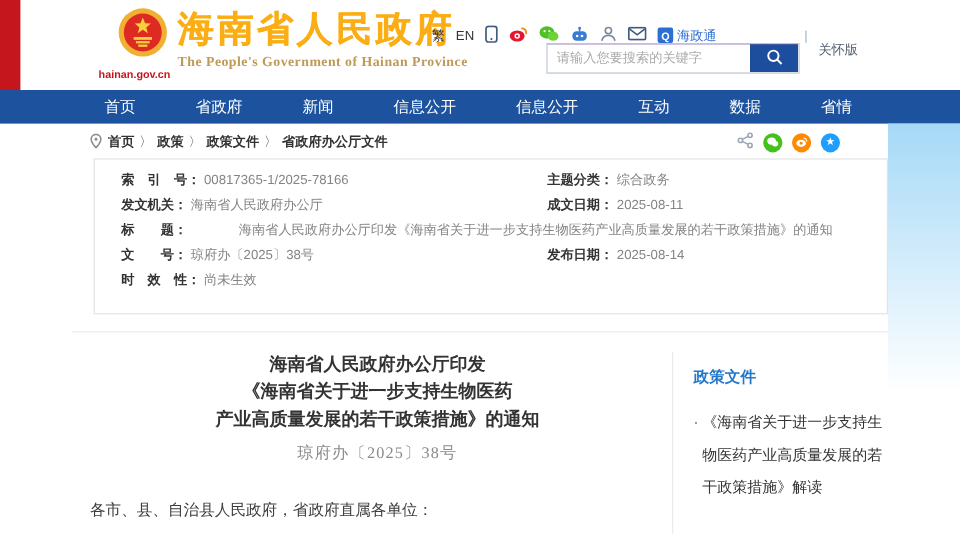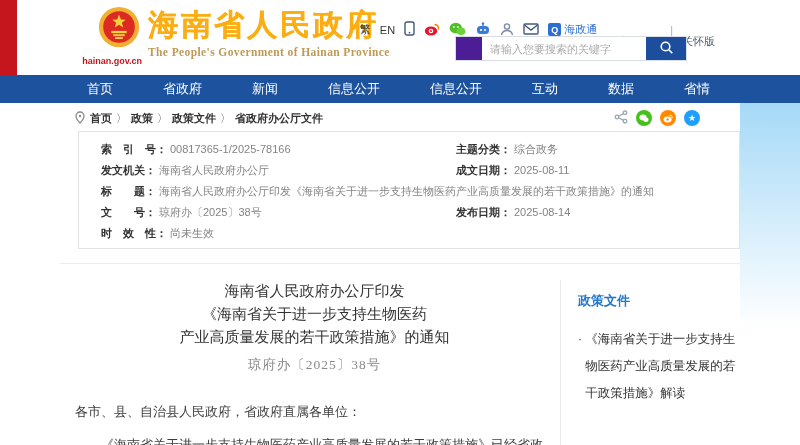--- a/index.html
+++ b/index.html
@@ -19,56 +19,56 @@
 
   .utility { position: absolute; right: 85px; top: 10px; display: flex; align-items: center;
     gap: 9px; font-size: 11px; color: #333; }
   .utility .txt { cursor: pointer; }
   .hzt { display: flex; align-items: center; gap: 3px; color: #2c6fd3; cursor: pointer; }
   .hzt-badge { width: 13px; height: 13px; background: #2c6fd3; color: #fff; border-radius: 2px;
     font-size: 9px; font-weight: bold; display: flex; align-items: center; justify-content: center; }
   .u-sep { color: #9ab0c8; }
   .grey-link { color: #53606f; cursor: pointer; margin-top: 24px; }
 
-  .search-bar { position: absolute; left: 455px; top: 36px; width: 232px; height: 25px;
-    display: flex; border: 1px solid #d9dee4; background: #4c1d95; padding-left: 26px; }
+  .search-bar { position: absolute; left: 455px; top: 36px; width: 211px; height: 25px;
+    display: flex; border: 1px solid #d9dee4; background: #4c1d95; }
   .search-bar input { flex: 1; border: none; outline: none; padding: 0 8px; font-size: 11px; color: #333; }
   .search-bar input::placeholder { color: #aaa; }
   .search-btn { width: 40px; background: #1d4e9e; border: none; display: flex;
     align-items: center; justify-content: center; cursor: pointer; }
 
   
   .nav { height: 28px; background: #1d529e; display: flex; align-items: center; padding-left: 62px; }
   .nav a { color: #fff; font-size: 13px; text-decoration: none; padding: 0 25px; cursor: pointer; }
 
   
   .crumb-row { display: flex; align-items: center; margin: 7px 100px 5px 75px; font-size: 11px;
     font-weight: bold; color: #333; }
   .crumb-row .sep { margin: 0 4px; color: #555; font-weight: normal; }
   .crumb { cursor: pointer; }
   .share-group { margin-left: auto; display: flex; align-items: center; gap: 8px; }
   .s-circle { width: 16px; height: 16px; border-radius: 50%; display: flex; align-items: center;
     justify-content: center; cursor: pointer; }
 
   
-  .meta-box { margin-left: 78px; width: 662px; border: 1px solid #e3e3e3; padding: 7px 10px 4px 22px; }
+  .meta-box { margin-left: 78px; width: 662px; border: 1px solid #e3e3e3; padding: 7px 10px 16px 22px; }
   .meta-row { display: flex; line-height: 21px; font-size: 11px; }
   .m-cell { display: flex; width: 355px; }
-  .m-cell.wide { width: 100%; }
+  .m-cell.wide { width: 100%; gap: 40px; }
   .m-cell.right { width: auto; flex: 1; }
   .m-label { font-weight: bold; color: #333; white-space: pre; }
   .m-value { color: #848484; margin-left: 3px; }
 
   .section-divider { margin: 14px 0 0 60px; width: 680px; border-top: 1px solid #ececec; }
 
   
   .content { display: flex; margin-left: 60px; width: 680px; align-items: stretch; }
   .main-col { width: 500px; padding: 16px 6px 0 15px; }
   .doc-title { text-align: center; font-family: "Liberation Serif", "DejaVu Serif", serif;
-    font-weight: normal; font-size: 15px; color: #333; line-height: 23px; }
+    font-weight: bold; font-size: 15px; color: #333; line-height: 23px; }
   .doc-number { text-align: center; font-family: "Liberation Serif", "DejaVu Serif", serif;
     color: #8a8a8a; font-size: 13.5px; margin-top: 7px; letter-spacing: 1px; }
   .doc-body { margin-top: 24px; font-family: "Liberation Serif", "DejaVu Serif", serif;
     font-size: 13px; color: #3d3d3d; line-height: 27px; }
   .para-indent { text-indent: 2em; margin-top: 6px; }
 
   .side-col { width: 180px; border-left: 1px solid #eaeaea; margin-top: 16px;
     padding: 12px 0 0 17px; }
   .side-heading { color: #2478cc; font-size: 13px; font-weight: bold; }
   .side-item { margin-top: 16px; font-size: 12.5px; color: #333; line-height: 27px;

